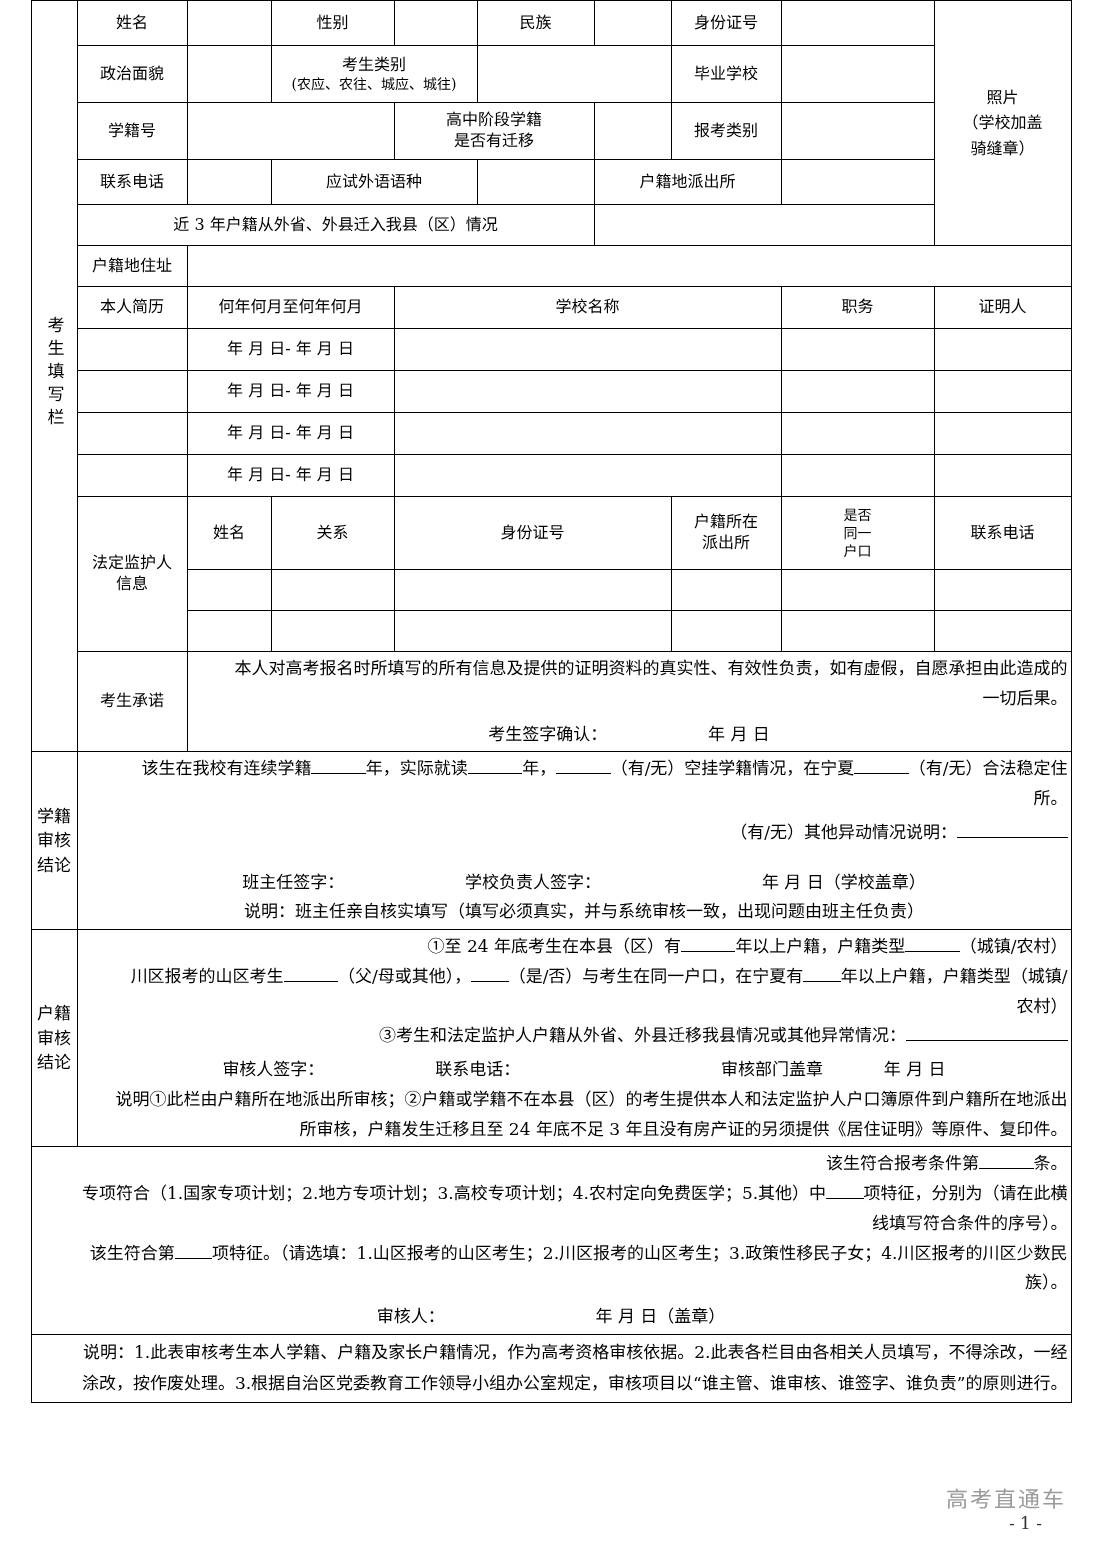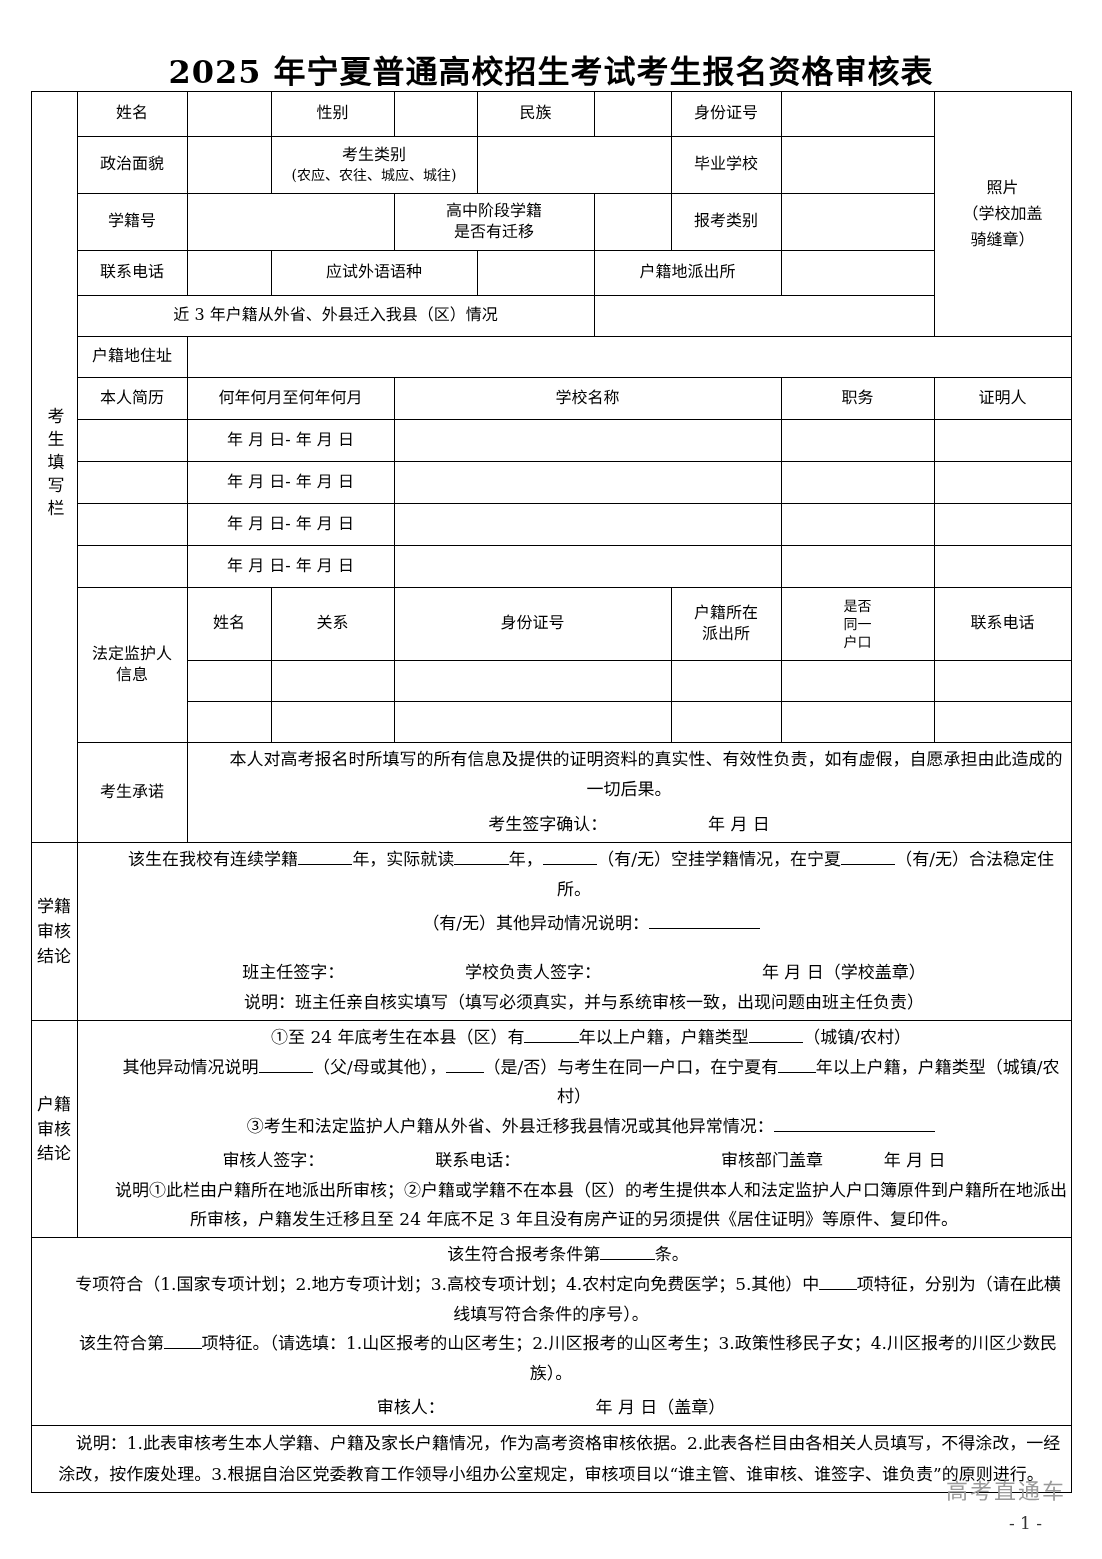--- a/index.html
+++ b/index.html
@@ -74,61 +74,60 @@
   .vlabel2 i{display:block; font-style:normal;}
 
   
   .para{
     text-align:left;
     font-size:17px;
     line-height:1.75;
     padding:4px 10px 4px 12px;
   }
   .para p{margin:0;}
-  .ind{text-indent:2em;}
+  .ind{text-indent:2em;text-align:right;}
   .ul{ display:inline-block; border-bottom:1px solid #000; }
   .u2{width:2.2em;}
   .u3{width:3.2em;}
   .u6{width:6.5em;}
   .u9{width:9.5em;}
   .bold{font-weight:normal;}
 
   .sect-title{
     text-align:center;
     font-weight:bold;
     font-size:18px;
     padding:5px 0;
   }
 
   
   .watermark{
     position:absolute;
     right:36px;
-    bottom:54px;
+    bottom:46px;
     font-size:22px;
     color:#9a9a9a;
     font-family:"DejaVu Sans","Liberation Sans",sans-serif;
     letter-spacing:2px;
   }
   .pagenum{
     position:absolute;
     right:60px;
     bottom:26px;
     font-size:17px;
     color:#333;
   }
   .photo-cell{font-size:16px; line-height:1.6;}
   .photo-cell i{display:block; font-style:normal;}
 </style>
 </head>
 <body>
 
 <div class="page">
 
-  <div class="title">2025 年宁夏普通高校招生考试考生报名资格审核表</div>
 
 
   <table class="form">
     <colgroup>
       <col style="width:46px">
       <col style="width:110px">
       <col style="width:84px">
       <col style="width:123px">
       <col style="width:83px">
       <col style="width:117px">
@@ -327,21 +326,21 @@
           <i>户籍</i>
           <i>审核</i>
           <i>结论</i>
         </div>
       </td>
       <td class="para">
         <p class="ind">
           <span>①至 24 年底考生在本县（区）有</span><span class="ul u3"></span><span>年以上户籍，户籍类型</span><span class="ul u3"></span><span>（城镇/农村）</span>
         </p>
         <p class="ind">
-          <span>其他异动情况说明</span><span class="ul u3"></span><span>（父/母或其他），</span><span class="ul u2"></span><span>（是/否）与考生在同一户口，在宁夏有</span><span class="ul u2"></span><span>年以上户籍，户籍类型</span><span>（城镇/农村）</span>
+          <span>川区报考的山区考生</span><span class="ul u3"></span><span>（父/母或其他），</span><span class="ul u2"></span><span>（是/否）与考生在同一户口，在宁夏有</span><span class="ul u2"></span><span>年以上户籍，户籍类型</span><span>（城镇/农村）</span>
         </p>
         <p class="ind">
           <span>③考生和法定监护人户籍从外省、外县迁移我县情况或其他异常情况：</span><span class="ul u9"></span>
         </p>
         <p style="margin-top:4px; padding-left:20px;">
           <span>审核人签字：</span>
           <span style="display:inline-block;width:100px"></span>
           <span>联系电话：</span>
           <span style="display:inline-block;width:190px"></span>
           <span>审核部门盖章</span>

